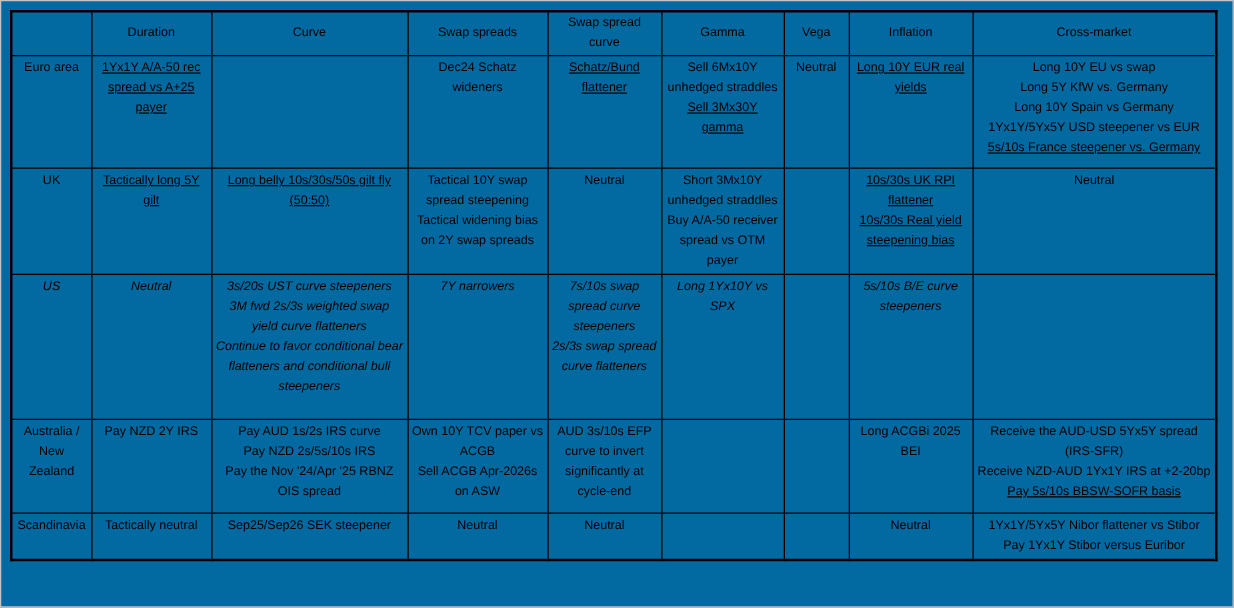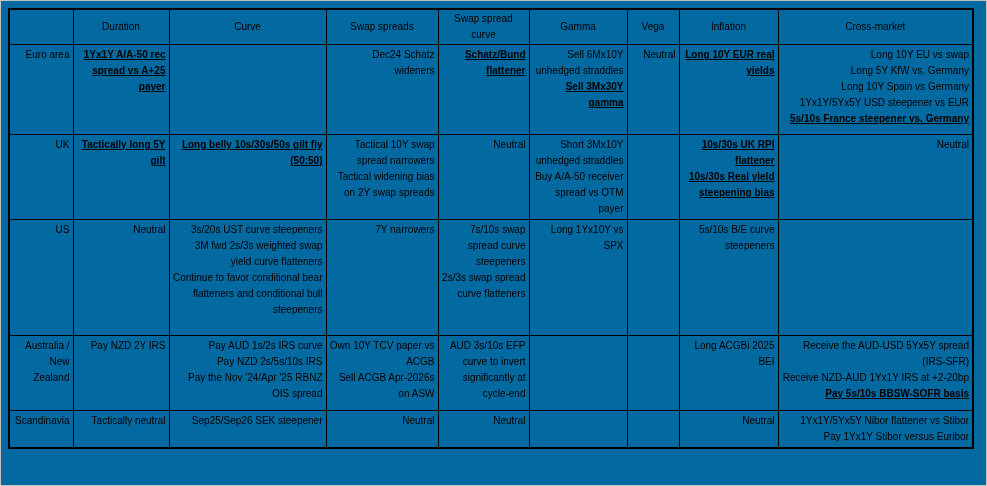--- a/index.html
+++ b/index.html
@@ -34,26 +34,26 @@
   }
   .grid th {
     font-weight: normal;
     text-align: center;
     vertical-align: middle;
     padding: 1px 3px;
     height: 30px;
   }
   .grid td {
     vertical-align: top;
-    text-align: right;
+    text-align: center;
     padding: 2px 3px;
   }
   .item { margin: 0; }
   .item.em {
-    font-weight: bold;
+    font-weight: normal;
     text-decoration: underline;
   }
 </style>
 </head>
 <body>
 
 <div class="frame">
   <table class="grid">
     <colgroup>
         <col style="width: 64px;">
@@ -112,40 +112,40 @@
         </tr>
         <tr style="height: 82px;">
           <td>UK</td>
           <td>
             <div class="item em">Tactically long 5Y gilt</div>
           </td>
           <td>
             <div class="item em">Long belly 10s/30s/50s gilt fly (50:50)</div>
           </td>
           <td>
-            <div class="item">Tactical 10Y swap spread narrowers</div>
+            <div class="item">Tactical 10Y swap spread steepening</div>
             <div class="item">Tactical widening bias on 2Y swap spreads</div>
           </td>
           <td>
             <div class="item">Neutral</div>
           </td>
           <td>
             <div class="item">Short 3Mx10Y unhedged straddles</div>
             <div class="item">Buy A/A-50 receiver spread vs OTM payer</div>
           </td>
           <td></td>
           <td>
             <div class="item em">10s/30s UK RPI flattener</div>
             <div class="item em">10s/30s Real yield steepening bias</div>
           </td>
           <td>
             <div class="item">Neutral</div>
           </td>
         </tr>
-        <tr style="height: 116px;">
+        <tr style="height: 116px; font-style: italic;">
           <td>US</td>
           <td>
             <div class="item">Neutral</div>
           </td>
           <td>
             <div class="item">3s/20s UST curve steepeners</div>
             <div class="item">3M fwd 2s/3s weighted swap yield curve flatteners</div>
             <div class="item">Continue to favor conditional bear flatteners and conditional bull steepeners</div>
           </td>
           <td>

